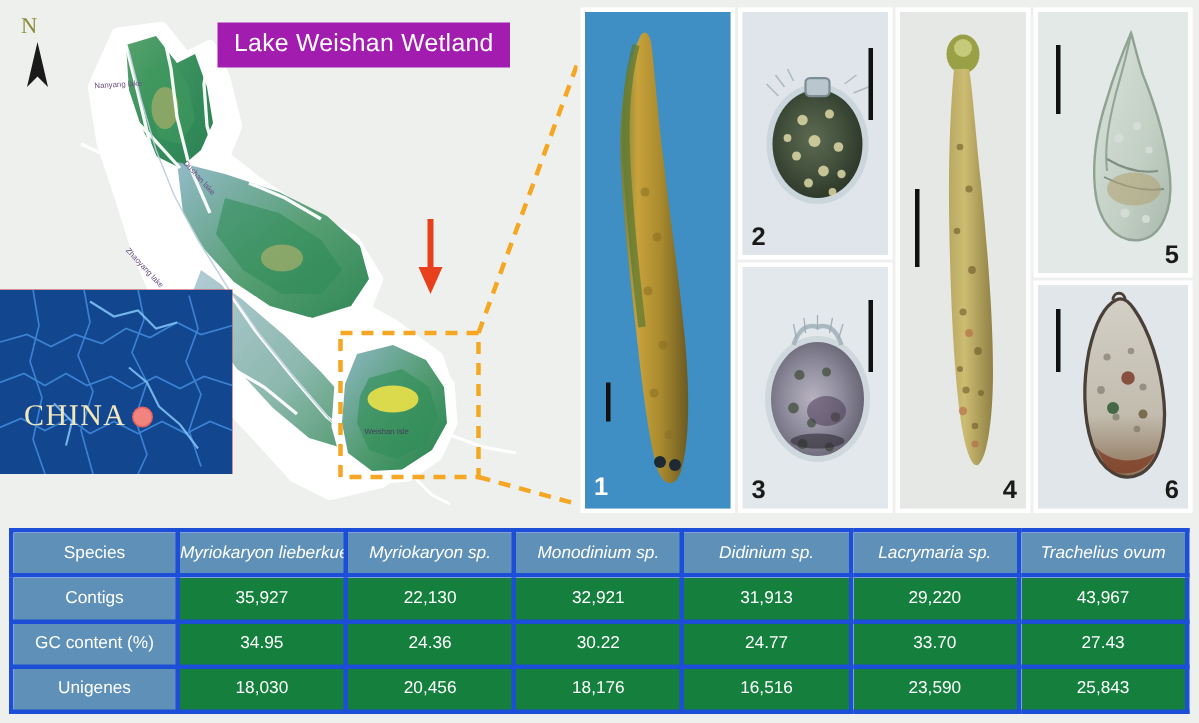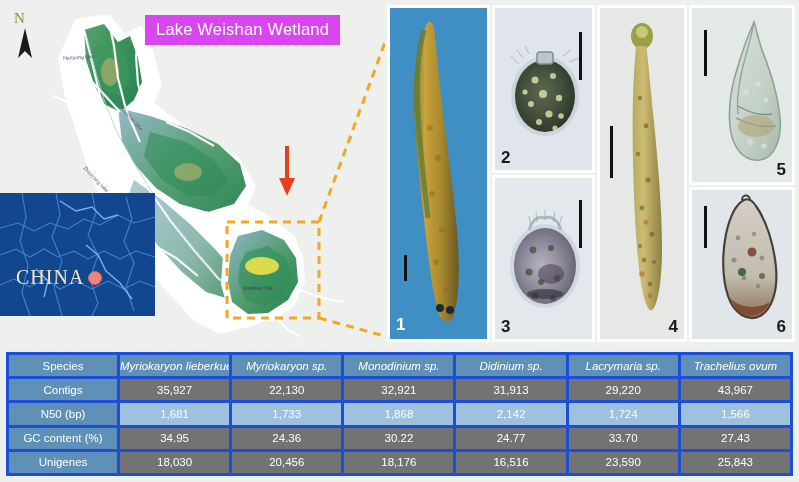--- a/index.html
+++ b/index.html
@@ -18,21 +18,21 @@
   #map-panel{position:absolute;left:0;top:0;width:385px;height:348px;background:#eef0ee;overflow:hidden;}
 
   #map-svg{position:absolute;left:0;top:0;}
 
   .north-arrow{position:absolute;left:8px;top:10px;width:34px;height:52px;}
   .north-letter{position:absolute;left:6px;top:0;font-size:15px;color:#8d8c38;font-family:"Liberation Serif",serif;}
   .north-needle{position:absolute;left:8px;top:18px;}
 
   #wetland-title{
     position:absolute;left:145px;top:15px;
-    background:#d946ef;color:#ffffff;
+    background:#a21caf;color:#ffffff;
     font-size:16.5px;padding:5px 11px 6px 11px;
     letter-spacing:.2px;white-space:nowrap;
   }
 
   #sample-sites-label{
     position:absolute;left:200px;top:118px;
     color:#e2952a;font-size:16px;white-space:nowrap;
   }
   #sample-arrow{position:absolute;left:278px;top:146px;}
 
@@ -77,21 +77,21 @@
   
   #table-wrap{position:absolute;left:6px;top:352px;width:787px;height:124px;}
   table#stats{border-collapse:collapse;width:787px;height:124px;table-layout:fixed;}
   table#stats td{
     color:#ffffff;text-align:center;vertical-align:middle;
     font-size:11.5px;border:3px solid #1d4ed8;
     padding:0;overflow:hidden;white-space:nowrap;
   }
   td.rowhead{background:#5f90b7;font-size:11.5px;width:108px;}
   td.sp-head{background:#5f90b7;font-style:italic;font-size:11.5px;}
-  tr.dark td.val{background:#737373;}
+  tr.dark td.val{background:#15803d;}
   tr.light td.val{background:#9ec1de;}
   tr.dark td.rowhead, tr.light td.rowhead{background:#5f90b7;}
 </style>
 </head>
 <body>
 
 <div id="figure">
 
   <div id="top-section">
 
@@ -445,29 +445,20 @@
         <tr class="dark">
           <td class="rowhead">Contigs</td>
           <td class="val">35,927</td>
           <td class="val">22,130</td>
           <td class="val">32,921</td>
           <td class="val">31,913</td>
           <td class="val">29,220</td>
           <td class="val">43,967</td>
         </tr>
 
-        <tr class="light">
-          <td class="rowhead">N50 (bp)</td>
-          <td class="val">1,681</td>
-          <td class="val">1,733</td>
-          <td class="val">1,868</td>
-          <td class="val">2,142</td>
-          <td class="val">1,724</td>
-          <td class="val">1,566</td>
-        </tr>
 
         <tr class="dark">
           <td class="rowhead">GC content (%)</td>
           <td class="val">34.95</td>
           <td class="val">24.36</td>
           <td class="val">30.22</td>
           <td class="val">24.77</td>
           <td class="val">33.70</td>
           <td class="val">27.43</td>
         </tr>

